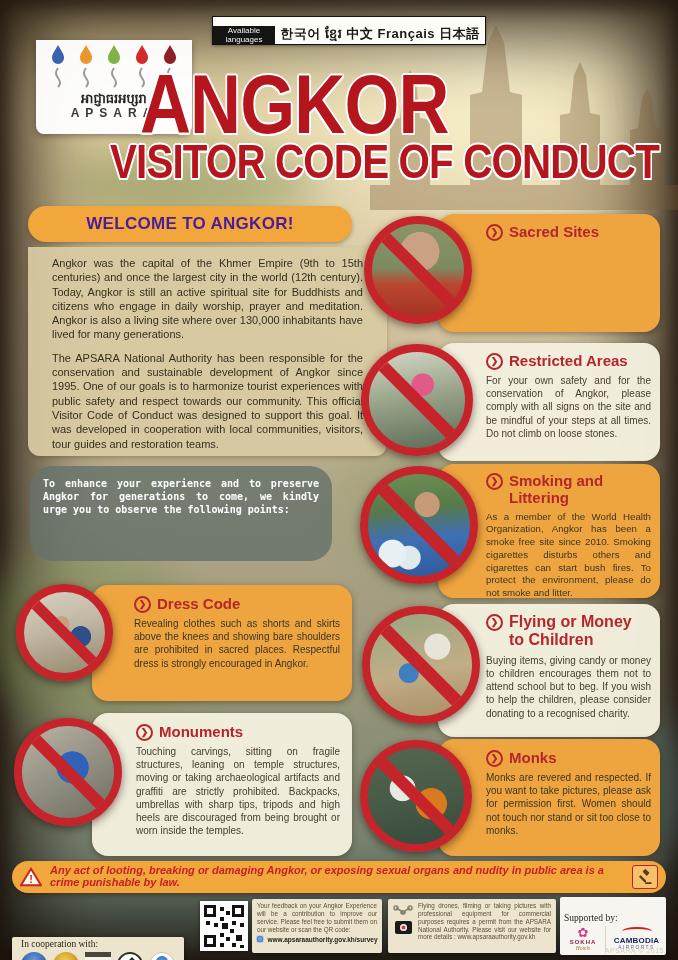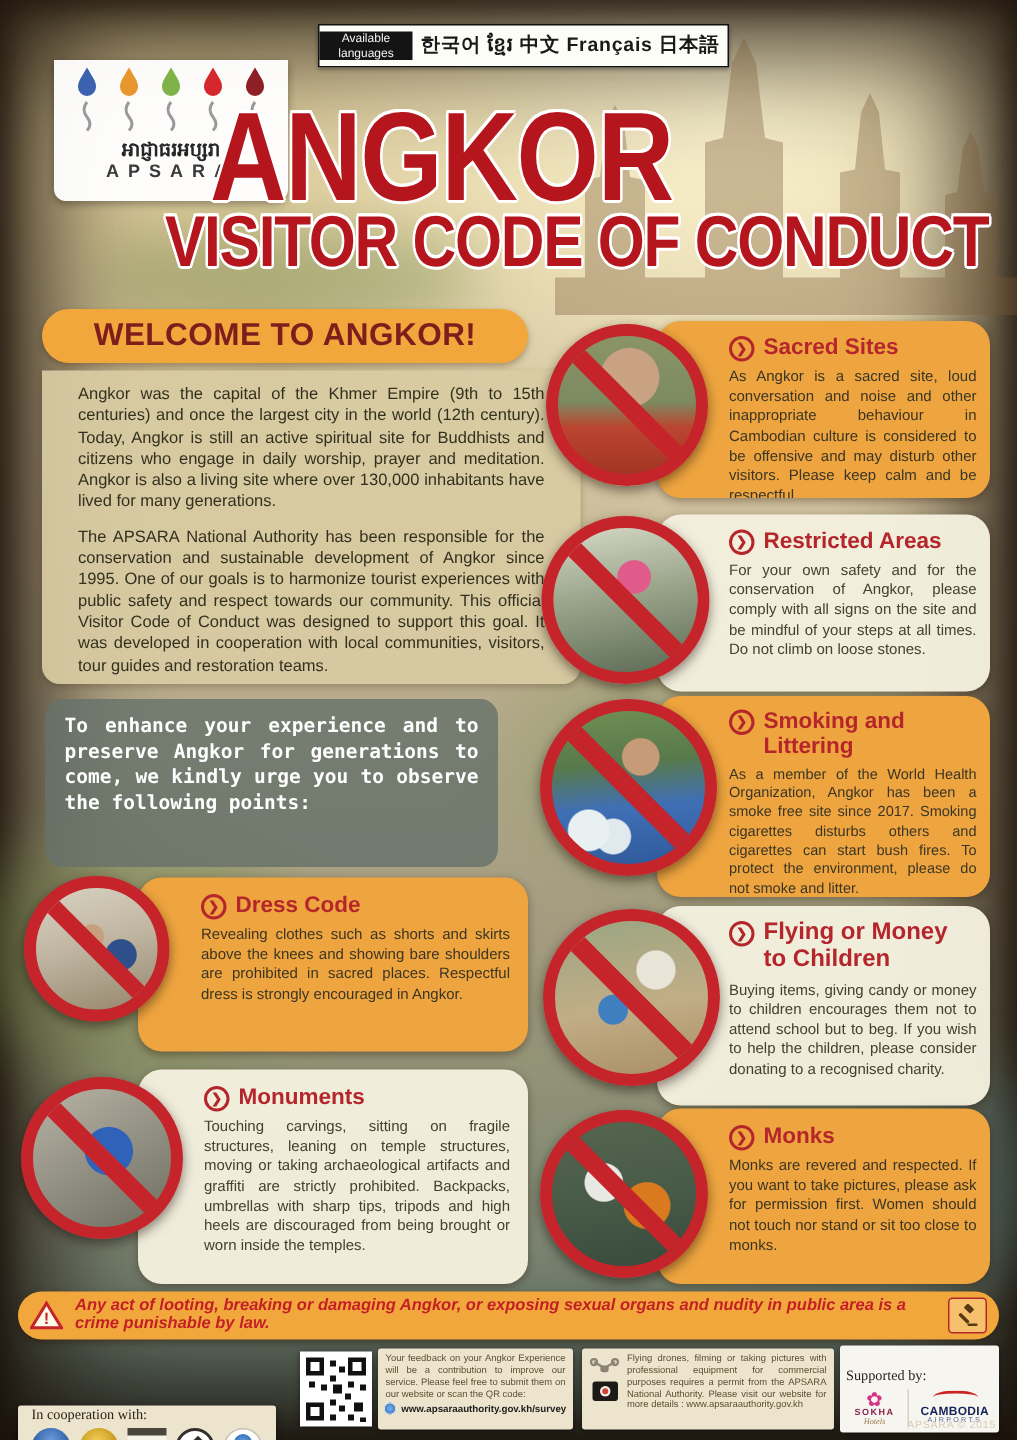--- a/index.html
+++ b/index.html
@@ -7,45 +7,45 @@
   #poster{position:relative;width:678px;height:960px;margin:0 auto;overflow:hidden;
     background:
       radial-gradient(circle at 72% 8%, rgba(255,248,214,.85) 0%, rgba(240,220,170,0) 34%),
       linear-gradient(180deg,#d9c896 0%,#dcca9b 14%,#cdbc93 24%,#c3b391 38%,#b4a98a 52%,#a49c80 64%,#8f9176 76%,#7d8672 86%,#5f6e62 94%,#49584f 100%);
     box-shadow:inset 0 0 80px 28px rgba(24,14,7,.92), inset 0 0 18px 6px rgba(24,14,7,.65);}
   .patch{position:absolute;border-radius:50%;filter:blur(20px);pointer-events:none;}
   
   #temple-sil{position:absolute;left:330px;top:0;width:348px;height:210px;opacity:.35;}
   
   .langbar{position:absolute;left:212px;top:16px;width:272px;height:27px;background:#fdfdf8;border:1.5px solid #111;
-    display:flex;align-items:center;box-shadow:0 1px 3px rgba(0,0,0,.4);}
+    display:flex;align-items:flex-end;box-shadow:0 1px 3px rgba(0,0,0,.4);}
   .langbar .tag{background:#141414;color:#f2f2f2;font-size:8px;line-height:1.15;display:flex;align-items:center;
     padding:0 5px;text-align:center;white-space:pre-line;width:52px;justify-content:center;}
   .langbar .langs{flex:1;display:flex;align-items:center;justify-content:center;font-size:13px;color:#191919;font-weight:600;letter-spacing:.5px;}
   
   .apsara{position:absolute;left:36px;top:40px;width:156px;height:94px;background:rgba(255,255,255,.96);
     border-radius:0 0 8px 8px;box-shadow:0 2px 6px rgba(0,0,0,.35);text-align:center;padding-top:4px;box-sizing:border-box;}
   .apsara .khmer{font-size:13px;color:#262626;font-weight:700;line-height:1;}
   .apsara .latin{font-size:12px;color:#3a3a3a;letter-spacing:6px;font-weight:600;margin-top:1px;}
   
   .title1,.title2{position:absolute;color:#b5161d;font-weight:bold;letter-spacing:-1px;transform-origin:left top;white-space:nowrap;
     text-shadow:2px 0 #fff,-2px 0 #fff,0 2px #fff,0 -2px #fff,1.5px 1.5px #fff,-1.5px 1.5px #fff,1.5px -1.5px #fff,-1.5px -1.5px #fff;}
   .title1{left:140px;top:56px;font-size:84px;transform:scaleX(.84);}
   .title2{left:110px;top:134px;font-size:48px;transform:scaleX(.84);}
   
   .welcome-head{position:absolute;left:28px;top:206px;width:324px;height:36px;background:#f2a73d;border-radius:18px;
-    display:flex;align-items:center;justify-content:center;font-size:21px;font-weight:800;color:#7f1d1d;letter-spacing:.3px;
+    display:flex;align-items:center;justify-content:center;font-size:17px;font-weight:800;color:#4c1d95;letter-spacing:.3px;
     box-shadow:0 2px 4px rgba(60,35,10,.35);}
   .welcome-body{position:absolute;left:28px;top:247px;width:359px;height:209px;background:rgba(216,203,163,.93);
     border-radius:0 0 12px 12px;box-sizing:border-box;padding:9px 24px;box-shadow:0 2px 4px rgba(60,35,10,.25);}
   .welcome-body p{margin:0 0 9px 0;font-size:11px;line-height:1.3;text-align:justify;color:#33301f;font-weight:500;}
   
-  .bubble{position:absolute;left:30px;top:466px;width:302px;height:112px;background:rgba(103,114,106,.82);
-    border-radius:12px;box-sizing:border-box;padding:11px 13px;color:#fff;
-    font-family:"DejaVu Sans Mono",monospace;font-weight:bold;font-size:13px;line-height:1.3;text-align:justify;}
+  .bubble{position:absolute;left:30px;top:466px;width:302px;height:95px;background:rgba(103,114,106,.82);
+    border-radius:22px;box-sizing:border-box;padding:11px 13px;color:#fff;
+    font-family:"DejaVu Sans Mono",monospace;font-weight:bold;font-size:10px;line-height:1.3;text-align:justify;}
   
   .section{position:absolute;border-radius:16px;box-sizing:border-box;overflow:hidden;box-shadow:0 2px 6px rgba(45,25,8,.4);}
   .box-orange{background:#efa53f;}
   .box-cream{background:rgba(244,239,222,.97);}
   .sec-title{display:flex;align-items:flex-start;gap:6px;color:#b5262c;font-weight:bold;font-size:15px;line-height:1.15;margin-bottom:4px;}
   .chev{flex:0 0 auto;width:13px;height:13px;border:2px solid #b5262c;border-radius:50%;display:flex;align-items:center;justify-content:center;
     font-size:9px;font-weight:bold;color:#b5262c;margin-top:1px;}
   .sec-body{font-size:10px;line-height:1.32;text-align:justify;color:#3b3524;font-weight:500;}
   .box-cream .sec-body{color:#46412e;}
   
@@ -182,39 +182,38 @@
       </div>
     <div class="sec-body">Touching carvings, sitting on fragile structures, leaning on temple structures, moving or taking archaeological artifacts and graffiti are strictly prohibited. Backpacks, umbrellas with sharp tips, tripods and high heels are discouraged from being brought or worn inside the temples.</div>
   </div>
   <div class="nosign ph-monu" style="left:14px;top:718px;width:108px;height:108px;"></div>
 
   <div class="section box-orange" style="left:438px;top:214px;width:222px;height:118px;padding:9px 9px 7px 48px;">
     <div class="sec-title">
         <span class="chev">❯</span>
         <span>Sacred Sites</span>
       </div>
-    <div class="sec-body">As Angkor is a sacred site, loud conversation and noise and other inappropriate behaviour in Cambodian culture is considered to be offensive and may disturb other visitors. Please keep calm and be respectful.</div>
   </div>
   <div class="nosign ph-sacred" style="left:364px;top:216px;width:108px;height:108px;"></div>
 
   <div class="section box-cream" style="left:438px;top:343px;width:222px;height:118px;padding:9px 9px 7px 48px;">
     <div class="sec-title">
         <span class="chev">❯</span>
         <span>Restricted Areas</span>
       </div>
     <div class="sec-body">For your own safety and for the conservation of Angkor, please comply with all signs on the site and be mindful of your steps at all times. Do not climb on loose stones.</div>
   </div>
   <div class="nosign ph-restrict" style="left:361px;top:344px;width:112px;height:112px;"></div>
 
   <div class="section box-orange" style="left:438px;top:464px;width:222px;height:134px;padding:8px 9px 6px 48px;">
     <div class="sec-title" style="width:130px;">
         <span class="chev">❯</span>
         <span>Smoking and Littering</span>
       </div>
-    <div class="sec-body" style="font-size:9.7px;">As a member of the World Health Organization, Angkor has been a smoke free site since 2017. Smoking cigarettes disturbs others and cigarettes can start bush fires. To protect the environment, please do not smoke and litter.</div>
+    <div class="sec-body" style="font-size:9.7px;">As a member of the World Health Organization, Angkor has been a smoke free site since 2010. Smoking cigarettes disturbs others and cigarettes can start bush fires. To protect the environment, please do not smoke and litter.</div>
   </div>
   <div class="nosign ph-smoke" style="left:360px;top:466px;width:118px;height:118px;"></div>
 
   <div class="section box-cream" style="left:438px;top:604px;width:222px;height:133px;padding:9px 9px 7px 48px;">
     <div class="sec-title" style="width:150px;font-size:16px;">
         <span class="chev">❯</span>
         <span>Flying or Money to Children</span>
       </div>
     <div class="sec-body">Buying items, giving candy or money to children encourages them not to attend school but to beg. If you wish to help the children, please consider donating to a recognised charity.</div>
   </div>

